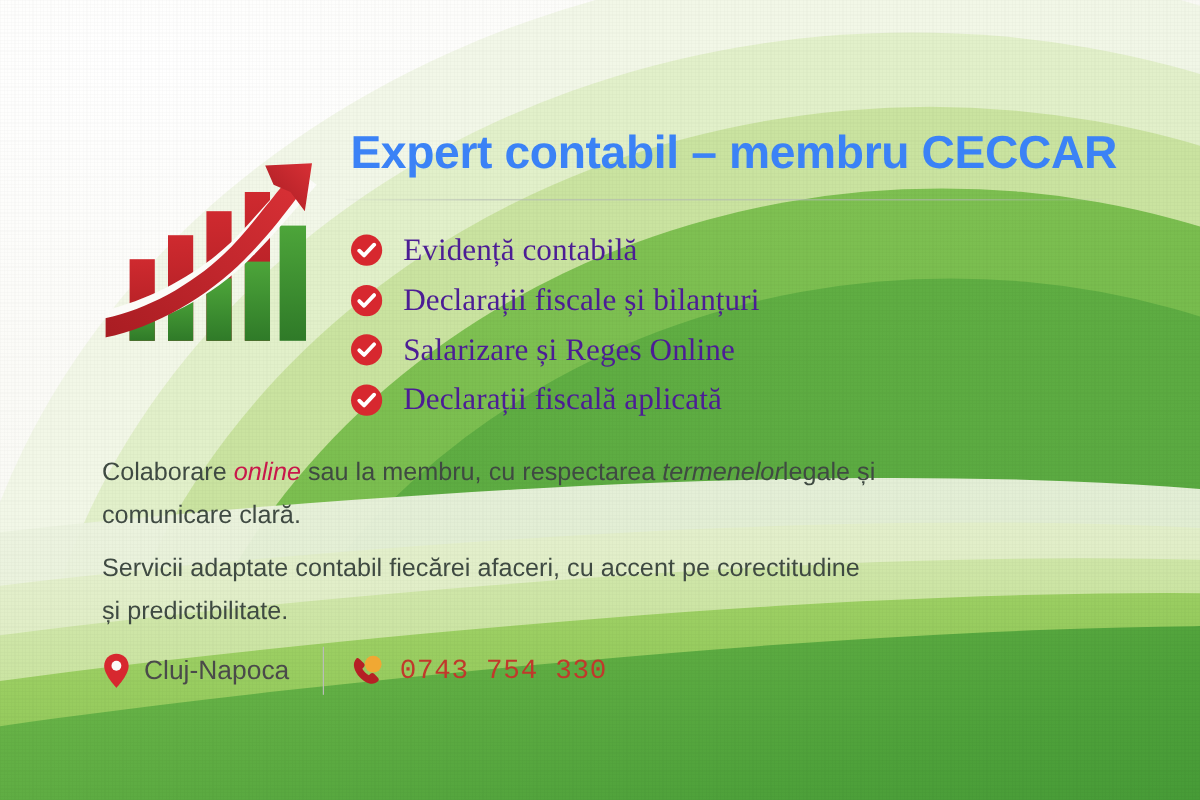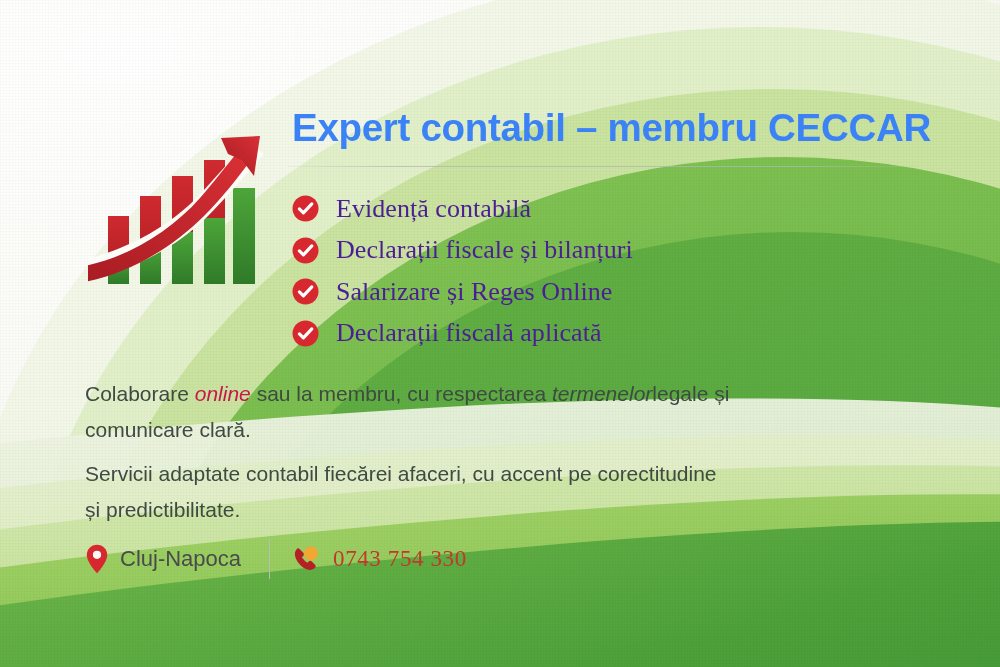--- a/index.html
+++ b/index.html
@@ -248,21 +248,21 @@
   }
   .contact-city {
     font-size: 22px;
     color: #4a4a4a;
     font-family: "Liberation Sans", sans-serif;
   }
   .contact-phone {
     font-size: 23px;
     color: #c0392b;
     letter-spacing: 0.6px;
-    font-family: Liberation Serif, serif;
+    font-family: Liberation Mono, monospace;
   }
   .contact-divider {
     width: 1px;
     height: 40px;
     background: #b9bdb8;
     margin: 0 22px 0 28px;
   }
 </style>
 </head>
 <body>

